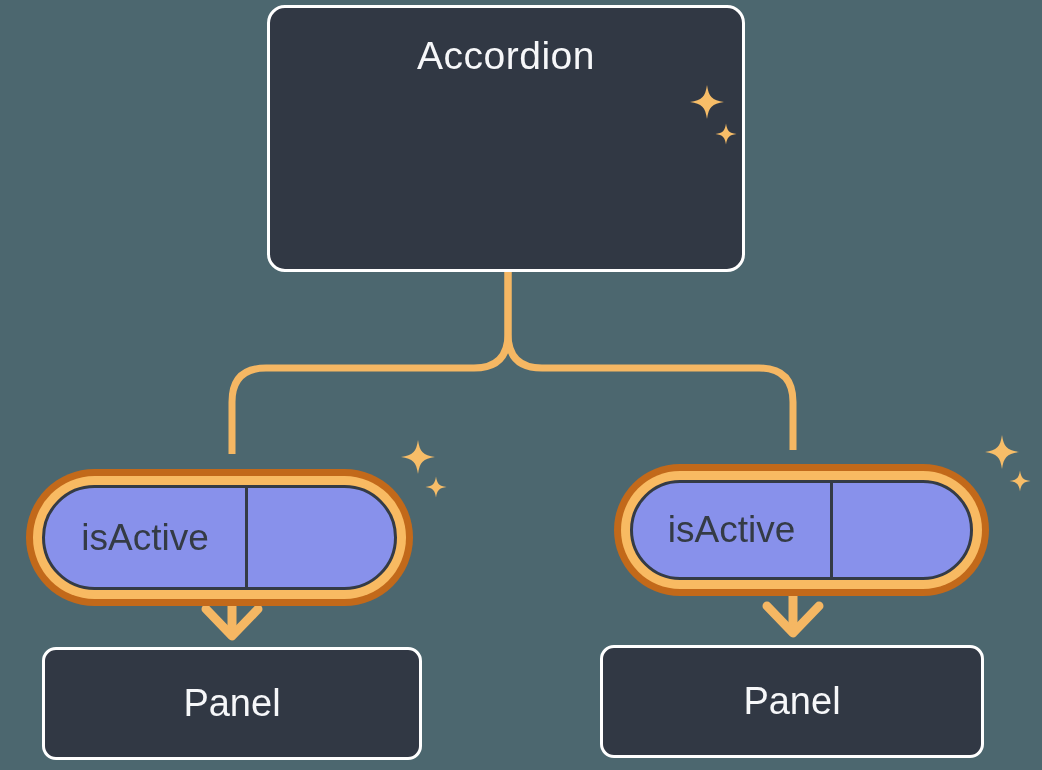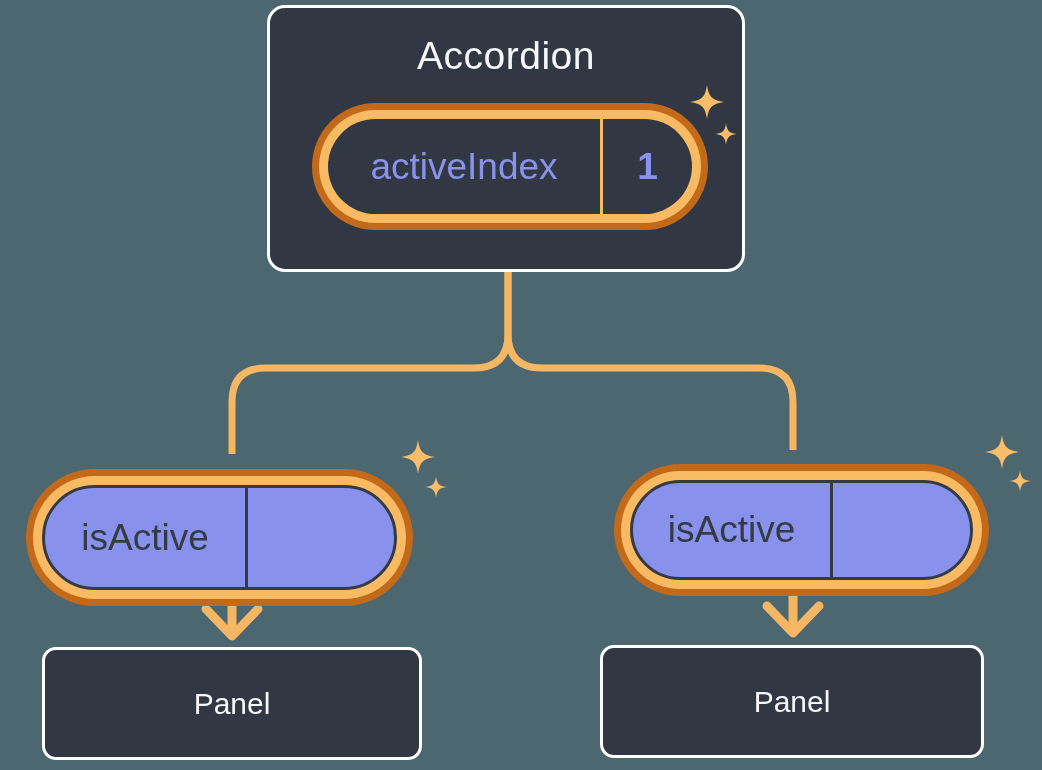--- a/index.html
+++ b/index.html
@@ -87,21 +87,21 @@
   .divider.orange { background: var(--ring-orange-light, #F8BA62); }
   .divider.dark { background: var(--pill-dark-text, #343B45); }
   .panel {
     position: absolute;
     background: var(--node-bg, #313844);
     border: 3px solid var(--node-border, #FFFFFF);
     border-radius: 14px;
     display: flex;
     align-items: center;
     justify-content: center;
-    font-size: 30px;
+    font-size: 38px;
     font-weight: 500;
     color: var(--node-text, #F6F7F9);
   }
   .panel-left  { left: 42px;  top: 647px; width: 380px; height: 113px; }
   .panel-right { left: 600px; top: 645px; width: 384px; height: 113px; }
   svg.sparkles { position: absolute; width: 64px; height: 72px; pointer-events: none; }
   .sparkles-root  { left: 685px; top: 78px; }
   .sparkles-left  { left: 396px; top: 433px; }
   .sparkles-right { left: 980px; top: 428px; }
   .sparkles path { fill: var(--sparkle-gold, #F7BD68); }
@@ -119,25 +119,20 @@
     <g fill="none" stroke="var(--connector-orange, #F5B763)" stroke-width="9" stroke-linecap="round" stroke-linejoin="round">
       <path d="M232 584 L232 630"></path>
       <path d="M206 609 L232 636 L258 609"></path>
       <path d="M793 581 L793 627"></path>
       <path d="M767 606 L793 633 L819 606"></path>
     </g>
   </svg>
 
   <div class="card root">
     <div class="card-title">Accordion</div>
-    <div class="pill pill-root">
-      <span class="cell label">activeIndex</span>
-      <span class="divider orange"></span>
-      <span class="cell value">1</span>
-    </div>
   </div>
 
   <div class="pill pill-purple pill-left">
     <span class="cell label">isActive</span>
     <span class="divider dark"></span>
   </div>
 
   <div class="pill pill-purple pill-right">
     <span class="cell label">isActive</span>
     <span class="divider dark"></span>

